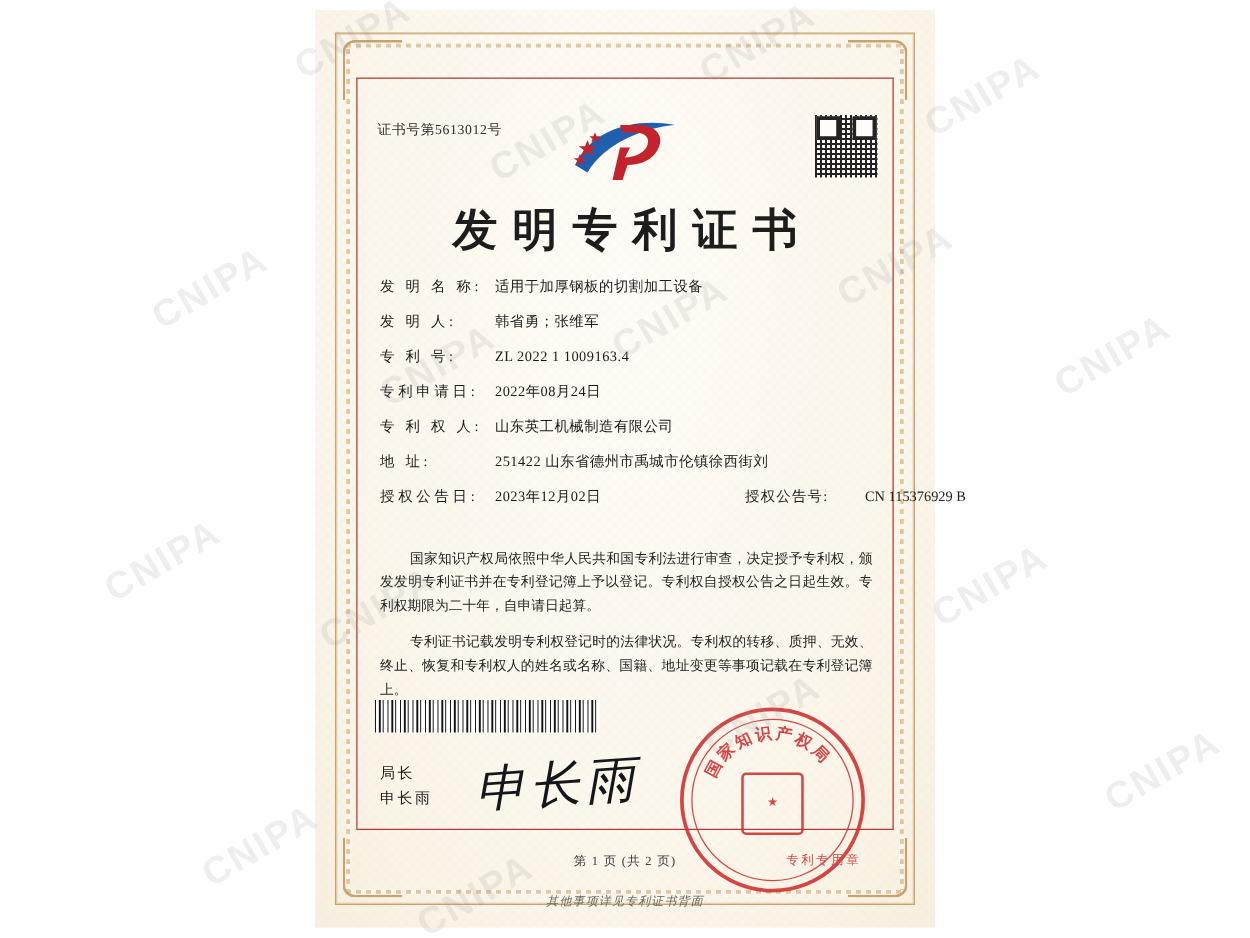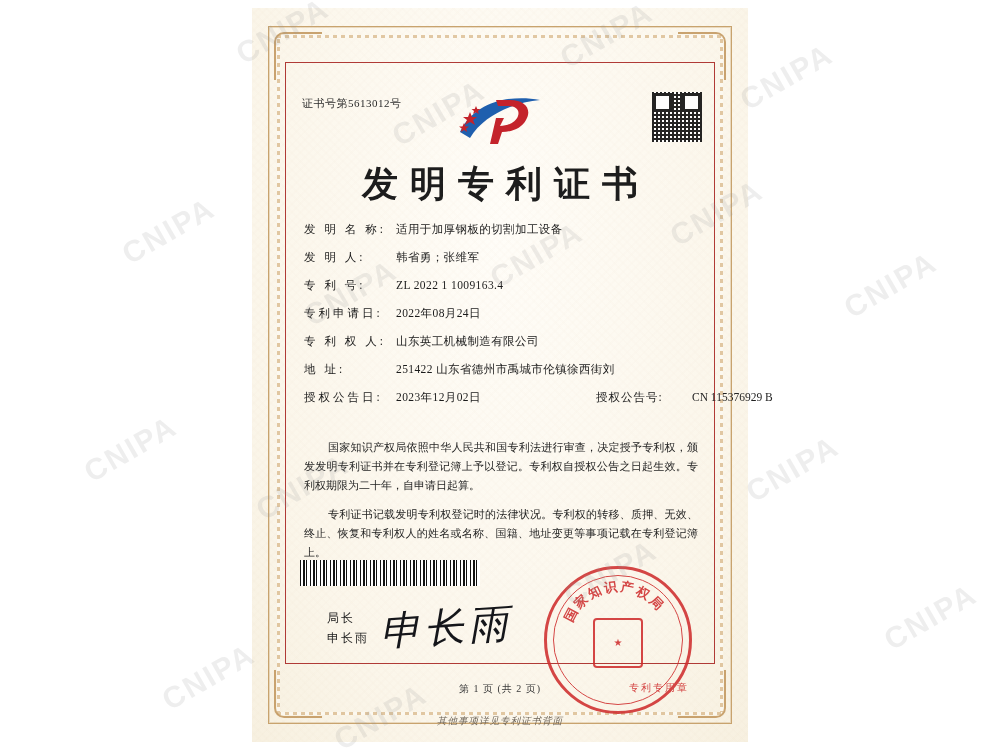--- a/index.html
+++ b/index.html
@@ -226,21 +226,20 @@
 
   
   .sig-label {
     position: absolute;
     left: 52px;
     top: 600px;
     font-size: 12px;
     letter-spacing: 2px;
     color: #1b1b1b;
     line-height: 20px;
-    margin-left: 23px;
   }
   .sig-hand {
     position: absolute;
     left: 128px;
     top: 592px;
     font-size: 40px;
     color: #15161a;
     font-family: "DejaVu Serif", serif;
     font-style: italic;
     letter-spacing: 4px;

